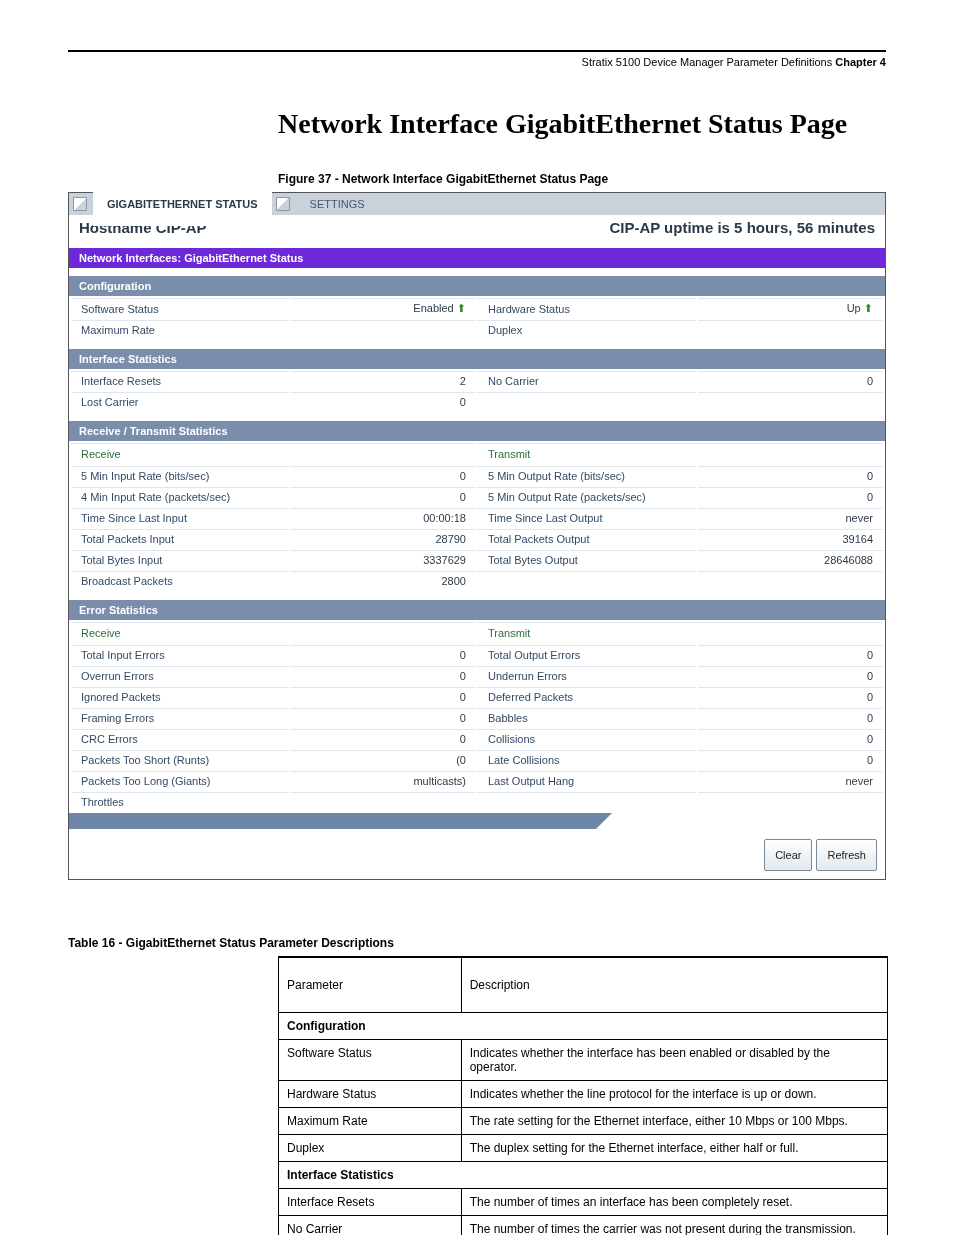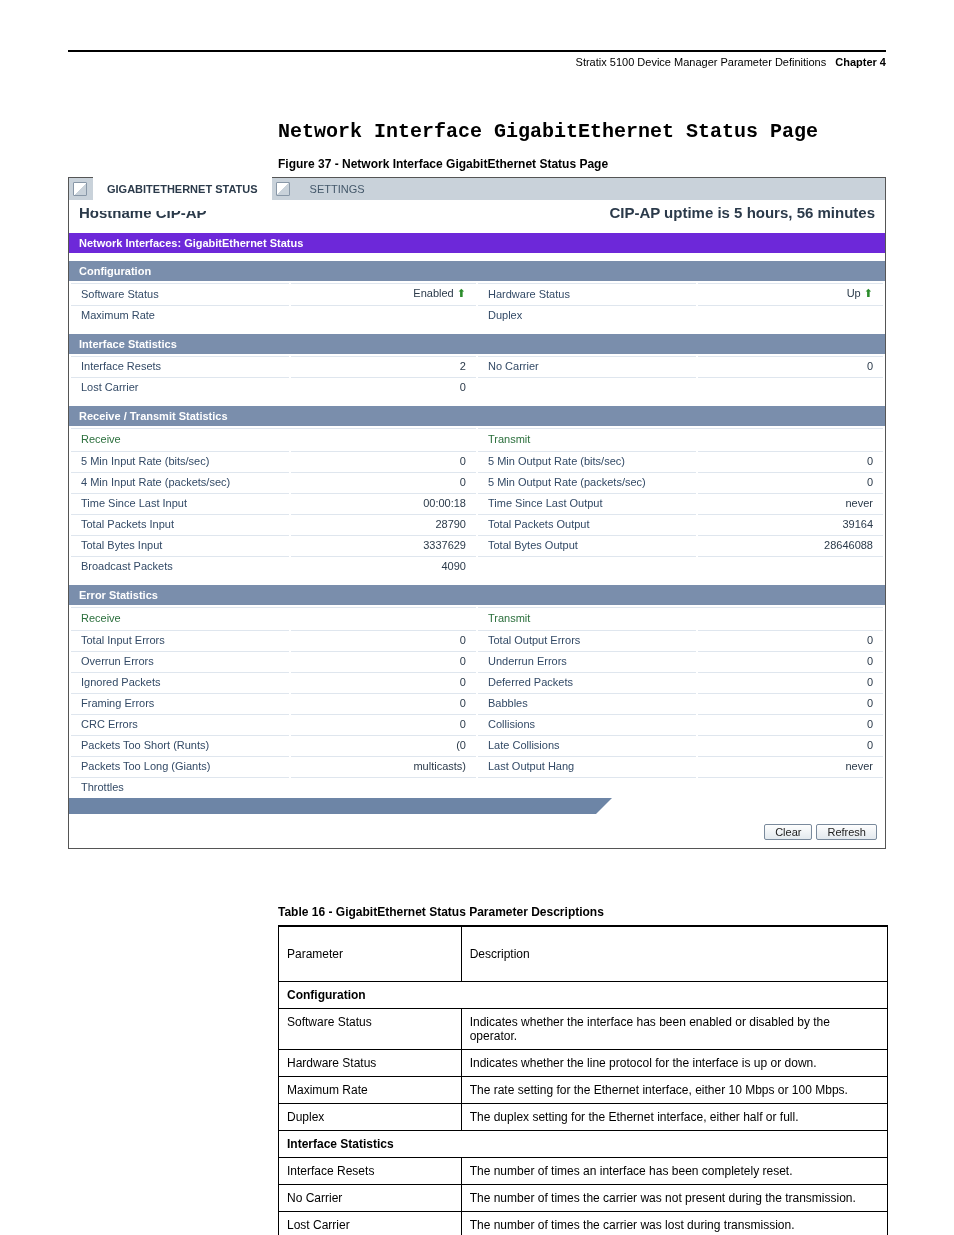--- a/index.html
+++ b/index.html
@@ -1,22 +1,22 @@
 <!DOCTYPE html>
 <html><head>
 <meta charset="utf-8">
 <style>
   * { box-sizing: border-box; margin: 0; padding: 0; }
   body { background: #fff; font-family: Arial, Helvetica, sans-serif; font-size: 12px; color: #000; }
   .page { width: 954px; margin: 0 auto; padding: 50px 68px 40px 68px; position: relative; }
   .hdr-line { border-top: 2px solid #000; margin-bottom: 4px; }
-  .hdr-row { display: flex; justify-content: flex-end; font-size: 11px; margin-bottom: 52px; gap: 9px; }
+  .hdr-row { display: flex; justify-content: flex-end; font-size: 11px; margin-bottom: 40px; gap: 3px; }
   .hdr-title { }
   .hdr-chap { font-weight: bold; }
-  .section-title { font-family: Liberation Mono, monospace; font-weight: bold; font-size: 20px; margin-left: 210px; margin-bottom: 14px; }
+  .section-title { font-family: Liberation Serif, serif; font-weight: bold; font-size: 28px; margin-left: 210px; margin-bottom: 32px; }
   .section-desc { font-family: Georgia, 'Times New Roman', serif; font-size: 15px; margin-left: 210px; margin-bottom: 18px; }
   .figure-label { font-weight: bold; font-size: 12px; margin-left: 210px; margin-bottom: 6px; }
   .screenshot { border: 1px solid #555; padding: 0; background: #fff; margin-bottom: 56px; }
   .tabs { display: flex; align-items: center; background: #c9d2da; height: 22px; font-size: 11px; }
   .tab { padding: 16px 14px; color: #44586a; position: relative; }
   .tab.active { background: #fff; font-weight: bold; color: #2b3a4a; border-top-right-radius: 6px; }
   .hostbar { display: flex; justify-content: space-between; background: #fff; padding: 4px 10px; font-weight: bold; font-size: 15px; color: #2b3a4a; }
   .hostbar .uptime { font-weight: bold; color: #2b3a4a; }
   .panel-title, .section-header, .subheader {
     background: #6d28d9; color: #fff; font-weight: bold; font-size: 11px;
@@ -31,22 +31,22 @@
   .up-ico { color: #2b8c2b; }
   .footbar { display: flex; justify-content: flex-end; padding: 10px 8px 8px 8px; gap: 4px; background: #fff; position: relative; }
   .footbar::before {
     content: ""; position: absolute; left: 0; right: 0; top: 0; height: 10px;
     background: linear-gradient(90deg, #8a9db6 0%, #8a9db6 60%, transparent 60%);
     clip-path: polygon(0 100%, 62% 100%, 70% 0, 100% 0, 100% 0, 0 0);
     opacity: 0; 
   }
   .swoosh { height: 16px; background: linear-gradient(to right, #6d85a6 0%, #6d85a6 58%, transparent 58%); position: relative; }
   .swoosh::after { content:""; position:absolute; left:58%; top:0; width:70px; height:16px; background:#6d85a6; transform: skewX(-45deg); transform-origin: top left; }
-  .btn { border: 1px solid #7a8a9c; background: linear-gradient(#fefefe,#e3e9ee); font-size: 11px; padding: 1px 10px; border-radius: 2px; cursor: pointer; color: #222; }
-  .param-table-label { font-weight: bold; font-size: 12px; margin-left: 210px; margin-bottom: 6px; margin-top: 8px; }
+  .btn { border: 1px solid #7a8a9c; background: linear-gradient(#fefefe,#e3e9ee); font-size: 11px; padding: 9px 10px; border-radius: 2px; cursor: pointer; color: #222; }
+  .param-table-label { font-weight: bold; font-size: 12px; margin-bottom: 6px; margin-top: 8px; }
   .param-table { width: 610px; margin-left: 210px; border-collapse: collapse; border-top: 2px solid #000; border-bottom: 2px solid #000; font-size: 12px; }
   .param-table th { text-align: left; font-weight: normal; padding: 20px 8px; border-top: 1px solid #000; border-bottom: 1px solid #000; border-left: 1px solid #000; border-right: 1px solid #000; }
   .param-table td { padding: 6px 8px; border: 1px solid #000; vertical-align: top; }
   .param-table .group td { font-weight: bold; background: #fff; }
   .param-table .group td { border-left: 1px solid #000; border-right: 1px solid #000; }
   .tabs .corner-ico { display:inline-block; width: 14px; height: 14px; background: linear-gradient(135deg,#fff 50%,#c9d2da 50%); border:1px solid #8897a7; margin: 0 6px 0 4px; border-radius: 1px; }
 </style>
 </head>
 <body>
 
@@ -150,21 +150,21 @@
         <td class="val">39164</td>
       </tr>
       <tr>
         <td class="lbl">Total Bytes Input</td>
         <td class="val">3337629</td>
         <td class="lbl">Total Bytes Output</td>
         <td class="val">28646088</td>
       </tr>
       <tr>
         <td class="lbl">Broadcast Packets</td>
-        <td class="val">4090</td>
+        <td class="val">2800</td>
         <td class="lbl"></td>
         <td class="val"></td>
       </tr>
     </tbody>
       </table>
 
     <div class="subheader">Error Statistics</div>
     <table class="two-col">
       <tbody>
           <tr class="colhead-row">

